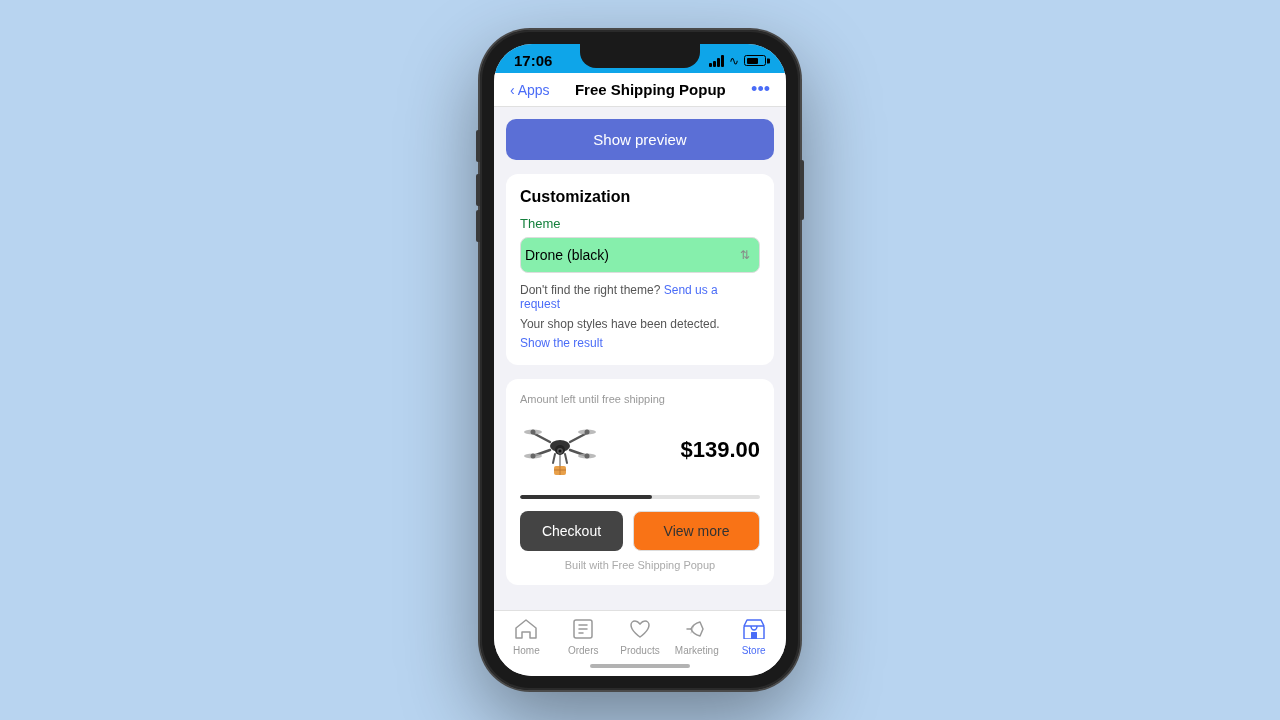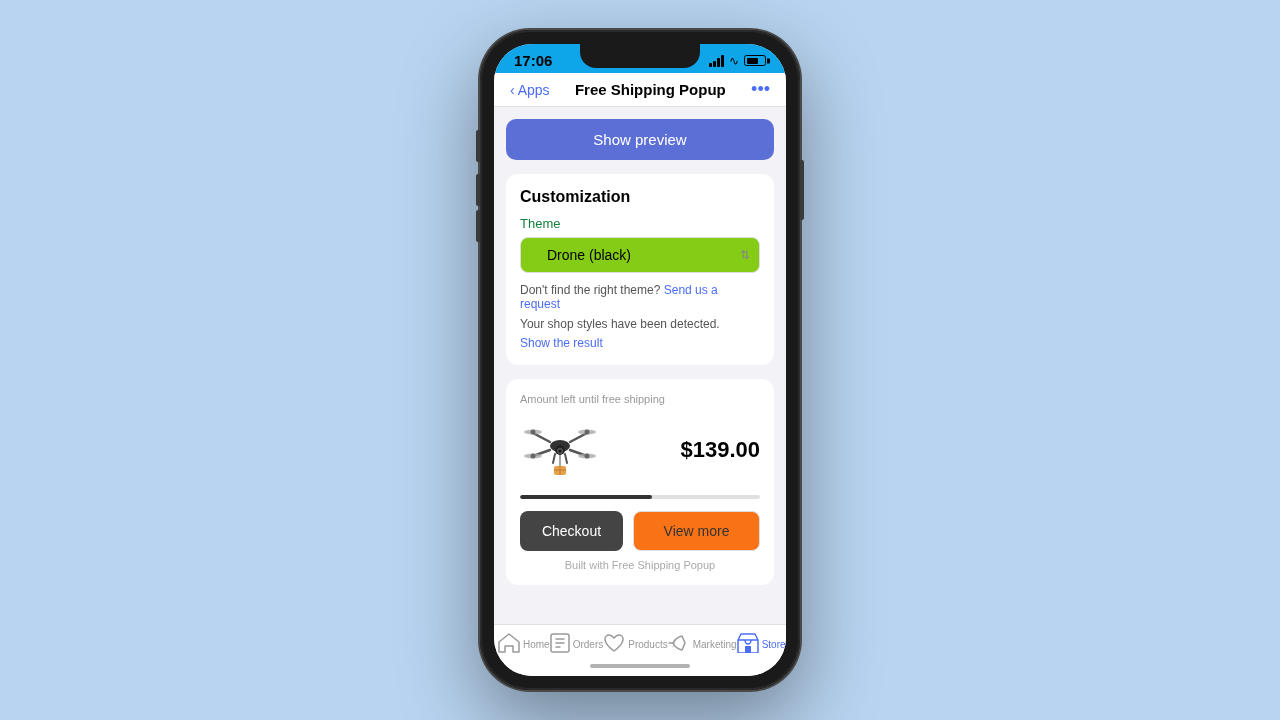--- a/index.html
+++ b/index.html
@@ -231,24 +231,24 @@
     }
 
     .select-wrapper {
       position: relative;
       margin-bottom: 10px;
     }
 
     .theme-select {
       width: 100%;
       appearance: none;
-      background: #84cc16;
+      background: #86efac;
       border: 1px solid #ddd;
       border-radius: 8px;
-      padding: 9px 32px 9px 26px;
+      padding: 9px 32px 9px 4px;
       font-size: 14px;
       color: #000;
       cursor: pointer;
     }
 
     .select-arrow {
       position: absolute;
       right: 10px;
       top: 50%;
       transform: translateY(-50%);
@@ -392,20 +392,21 @@
       border-top: 1px solid #e0e0e0;
       padding: 8px 4px 4px;
       display: flex;
       align-items: center;
       justify-content: space-around;
       flex-shrink: 0;
     }
 
     .tab-item {
       display: flex;
+      flex-direction: column;
       align-items: center;
       gap: 3px;
       flex: 1;
       cursor: pointer;
     }
 
     .tab-icon {
       font-size: 20px;
       line-height: 1;
     }

